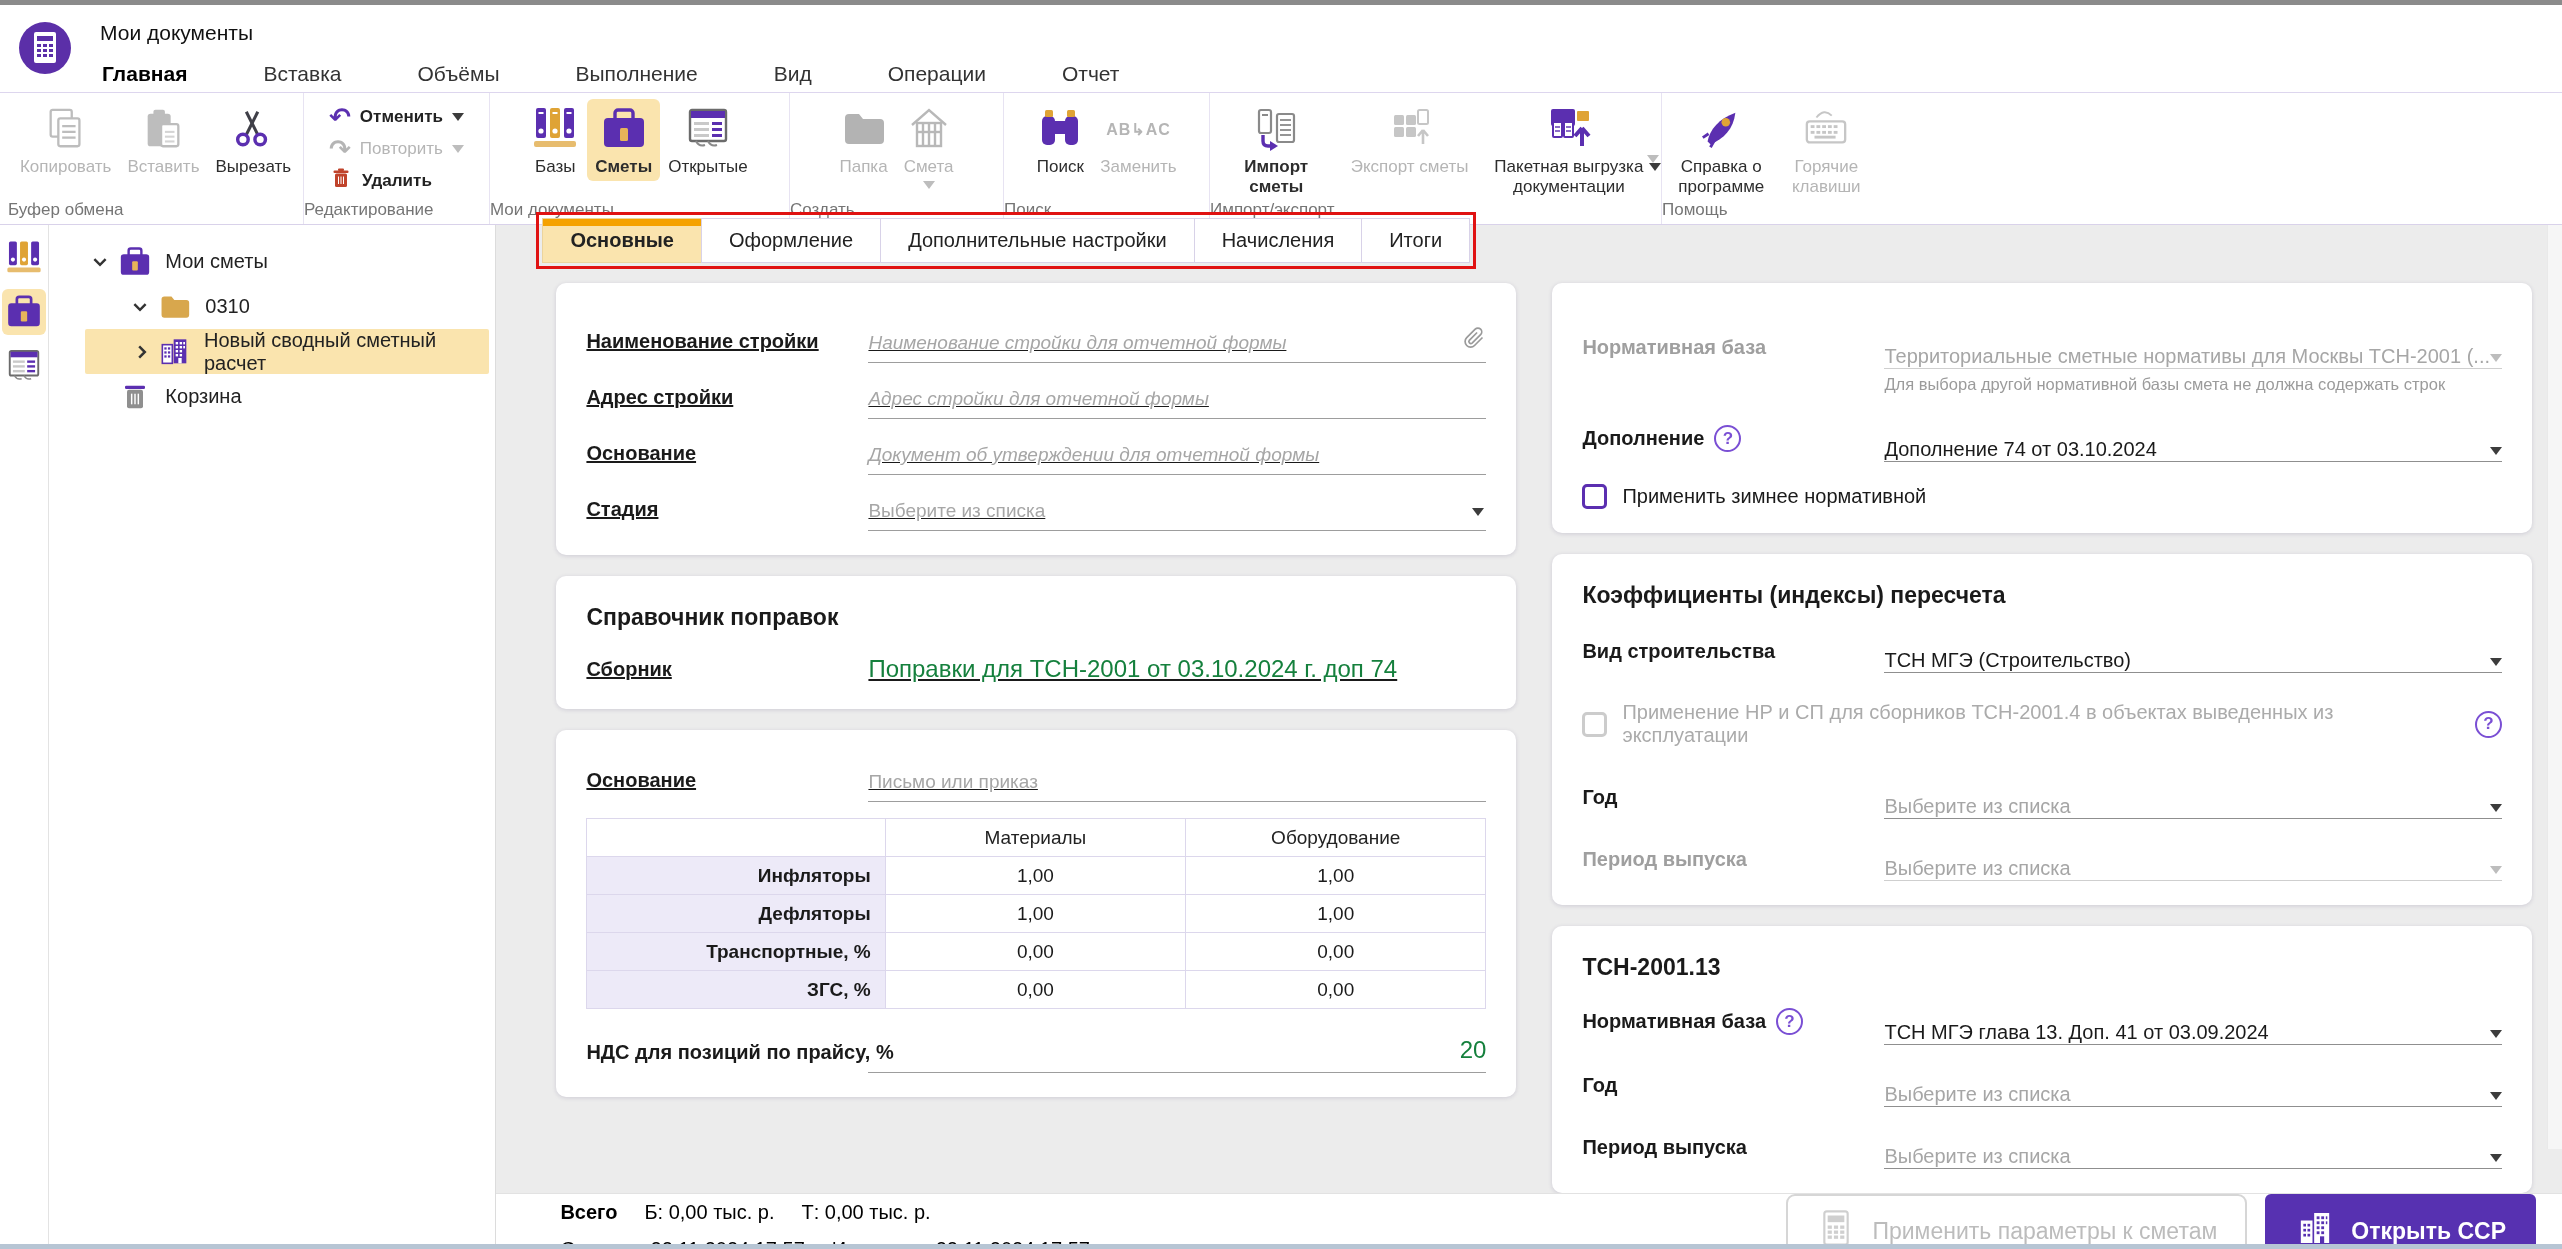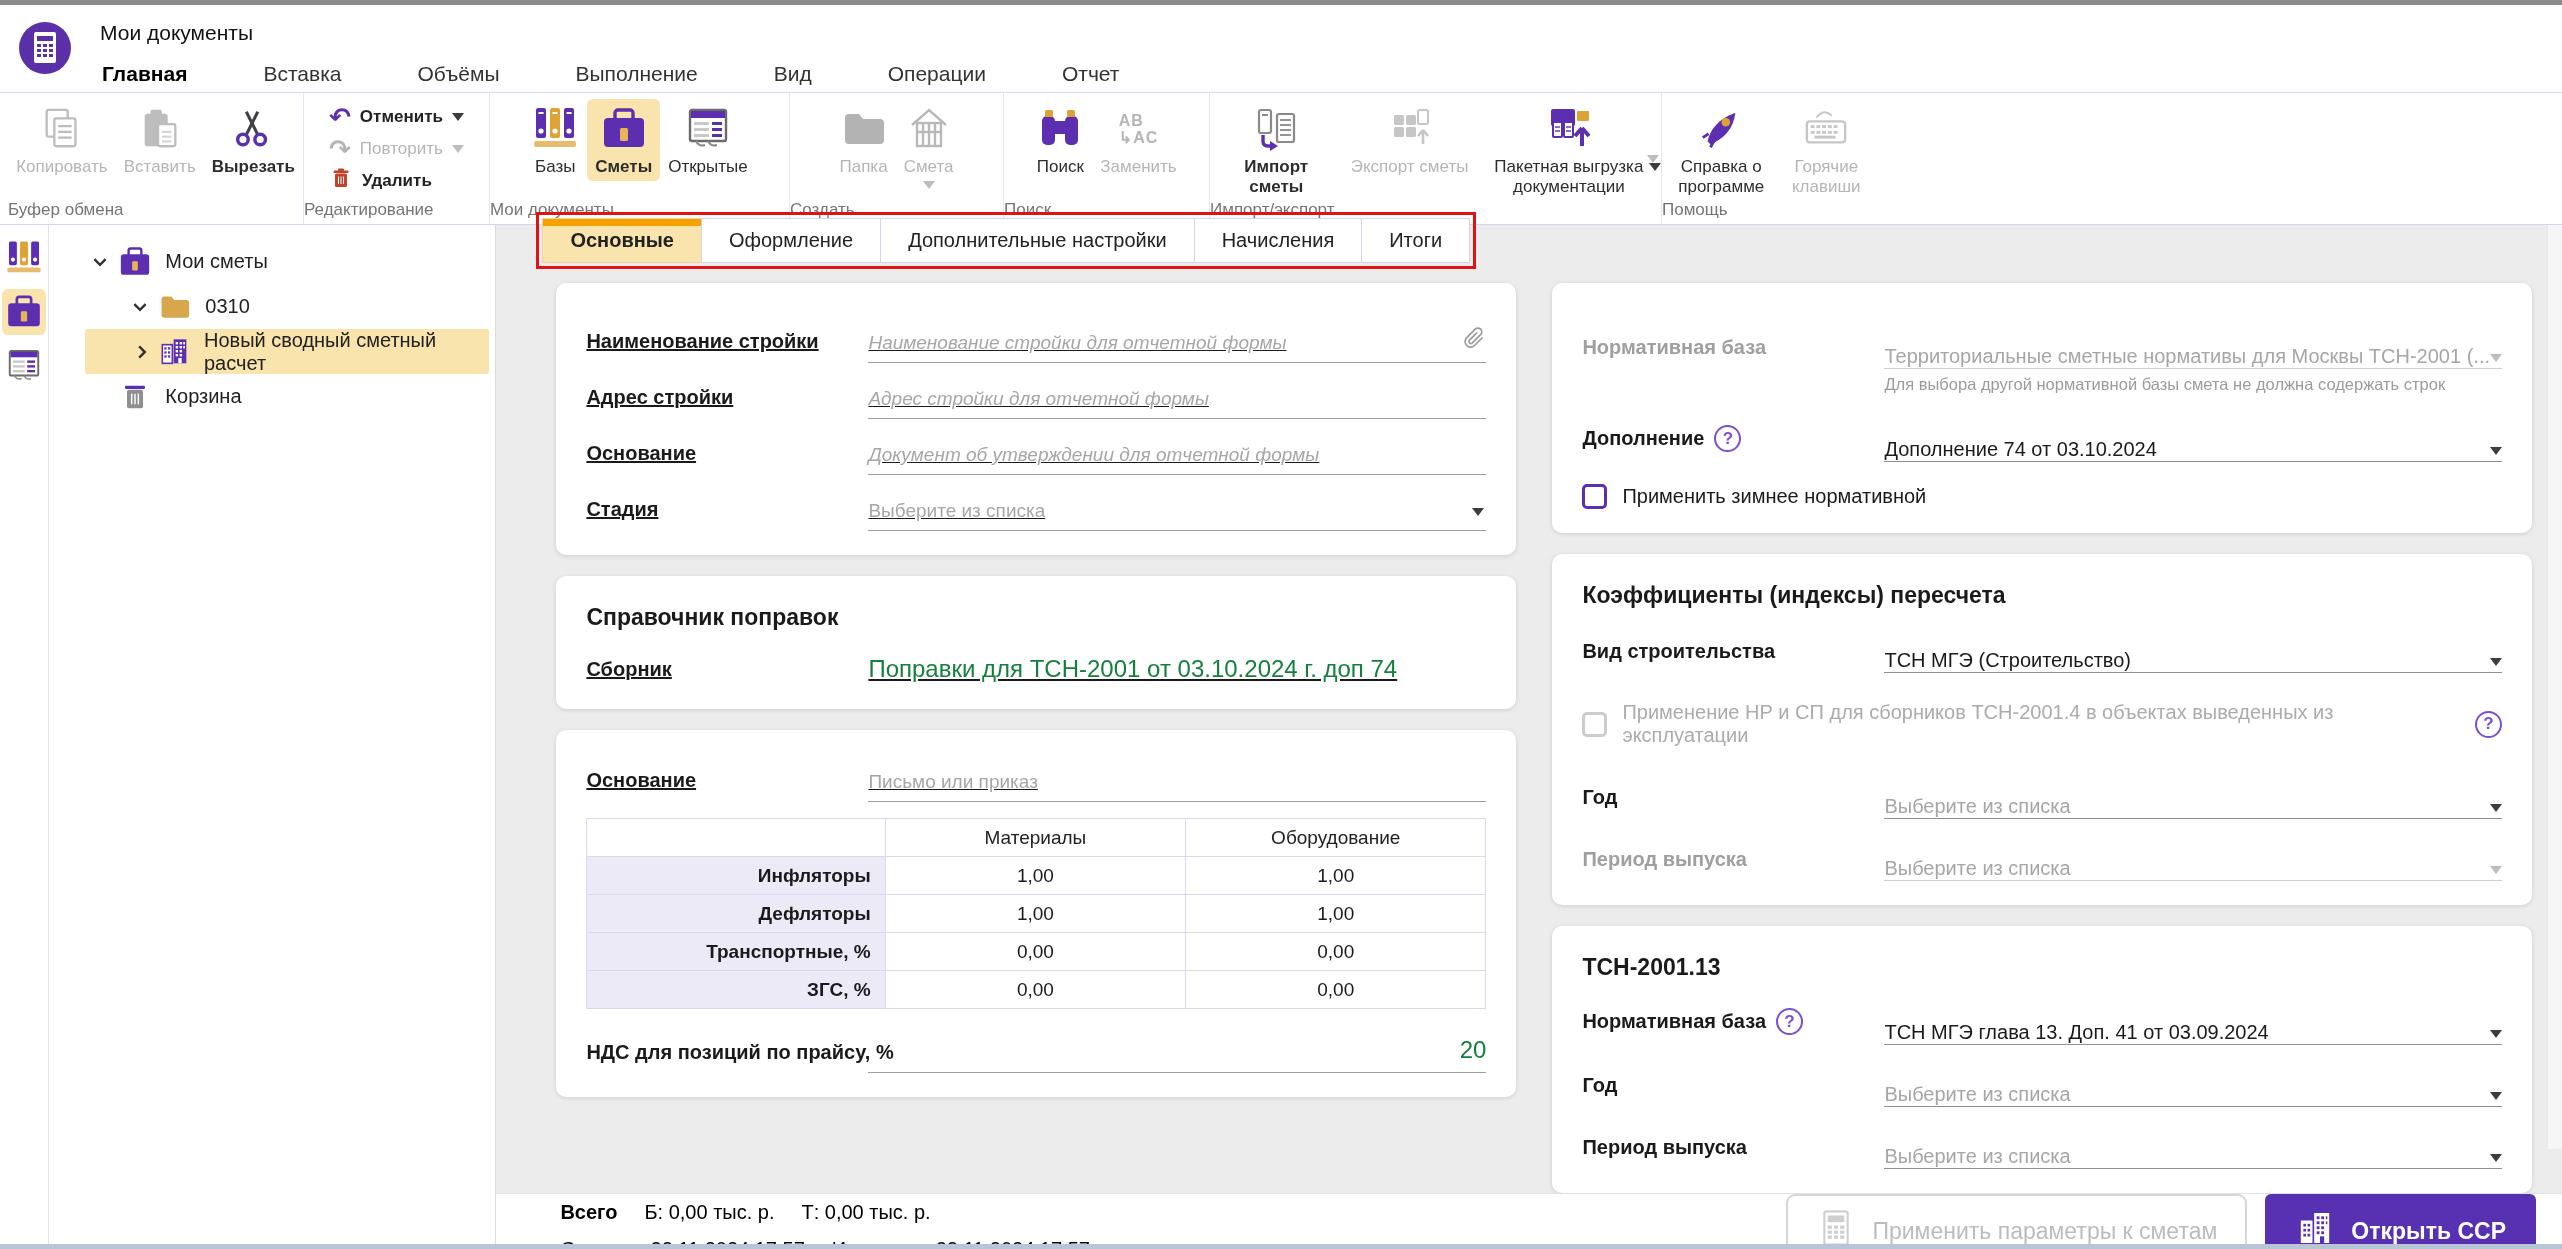--- a/index.html
+++ b/index.html
@@ -31,21 +31,21 @@
   .rbtn.selected { background: #fae4ae; }
   .edit-group-rows { display: flex; flex-direction: column; justify-content: flex-start; gap: 4px; padding-top: 4px; }
   .edit-row { display: flex; align-items: center; gap: 9px; height: 28px; cursor: pointer; padding: 0 4px; }
   .edit-row .elabel { font-size: 17px; font-weight: 700; color: #222; }
   .edit-row.disabled .elabel { color: #b5b5b5; font-weight: 400; }
   .uglyph { font-size: 26px; line-height: 22px; font-weight: 700; color: #5b2fb0; font-family: "DejaVu Sans", sans-serif; }
   .uglyph.gray { color: #b5b5b5; }
   .caret { width: 0; height: 0; border: 6px solid transparent; border-top: 8px solid #3c3c3c; display: inline-block; margin-top: 8px; }
   .caret.gray { border-top-color: #bdbdbd; }
   .caret.inline { margin: 0 0 2px 8px; }
-  .ab-icon { display: flex; flex-direction: column; color: #b5b5b5; font-weight: 700; font-size: 16px; line-height: 17px; letter-spacing: 1px; }
+  .ab-icon { display: flex; flex-direction: row; color: #b5b5b5; font-weight: 700; font-size: 16px; line-height: 17px; letter-spacing: 1px; }
 
   
   .app-body { display: flex; height: 1024px; }
   .mini-strip { width: 50px; border-right: 1px solid #e3e3e3; padding-top: 10px; display: flex; flex-direction: column; align-items: center; gap: 8px; background: #fff; }
   .mini-item { width: 44px; height: 46px; display: flex; align-items: center; justify-content: center; border-radius: 6px; cursor: pointer; }
   .mini-item.active { background: #fae4ae; }
 
   .tree { width: 453px; border-right: 1px solid #dcdcdc; background: #fff; padding-top: 14px; }
   .trow { height: 45px; display: flex; align-items: center; font-size: 20px; color: #222; cursor: pointer; }
   .trow .chev { width: 30px; display: flex; justify-content: center; }
@@ -181,21 +181,21 @@
       </div>
       <div class="rbtn">
         <span class="ricon">
             <svg viewBox="0 0 48 48" width="46" height="46">
               <path d="M29 6 L17 30" stroke="#3f3f48" stroke-width="3.2" fill="none"></path>
               <path d="M17 6 L29 30" stroke="#3f3f48" stroke-width="3.2" fill="none"></path>
               <circle cx="13.5" cy="35" r="5.5" fill="none" stroke="#5b2fb0" stroke-width="3.6"></circle>
               <circle cx="31.5" cy="35" r="5.5" fill="none" stroke="#5b2fb0" stroke-width="3.6"></circle>
             </svg>
           </span>
-        <span class="rlabel" style="font-weight:700">Вырезать</span>
+        <span class="rlabel" style="font-weight:400">Вырезать</span>
       </div>
     </div>
 
     <div class="rgroup" style="width:186px">
       <div class="edit-group-rows">
         <div class="edit-row">
           <span class="uglyph">↶</span>
           <span class="elabel">Отменить</span>
           <span class="caret" style="margin-top:6px"></span>
         </div>

